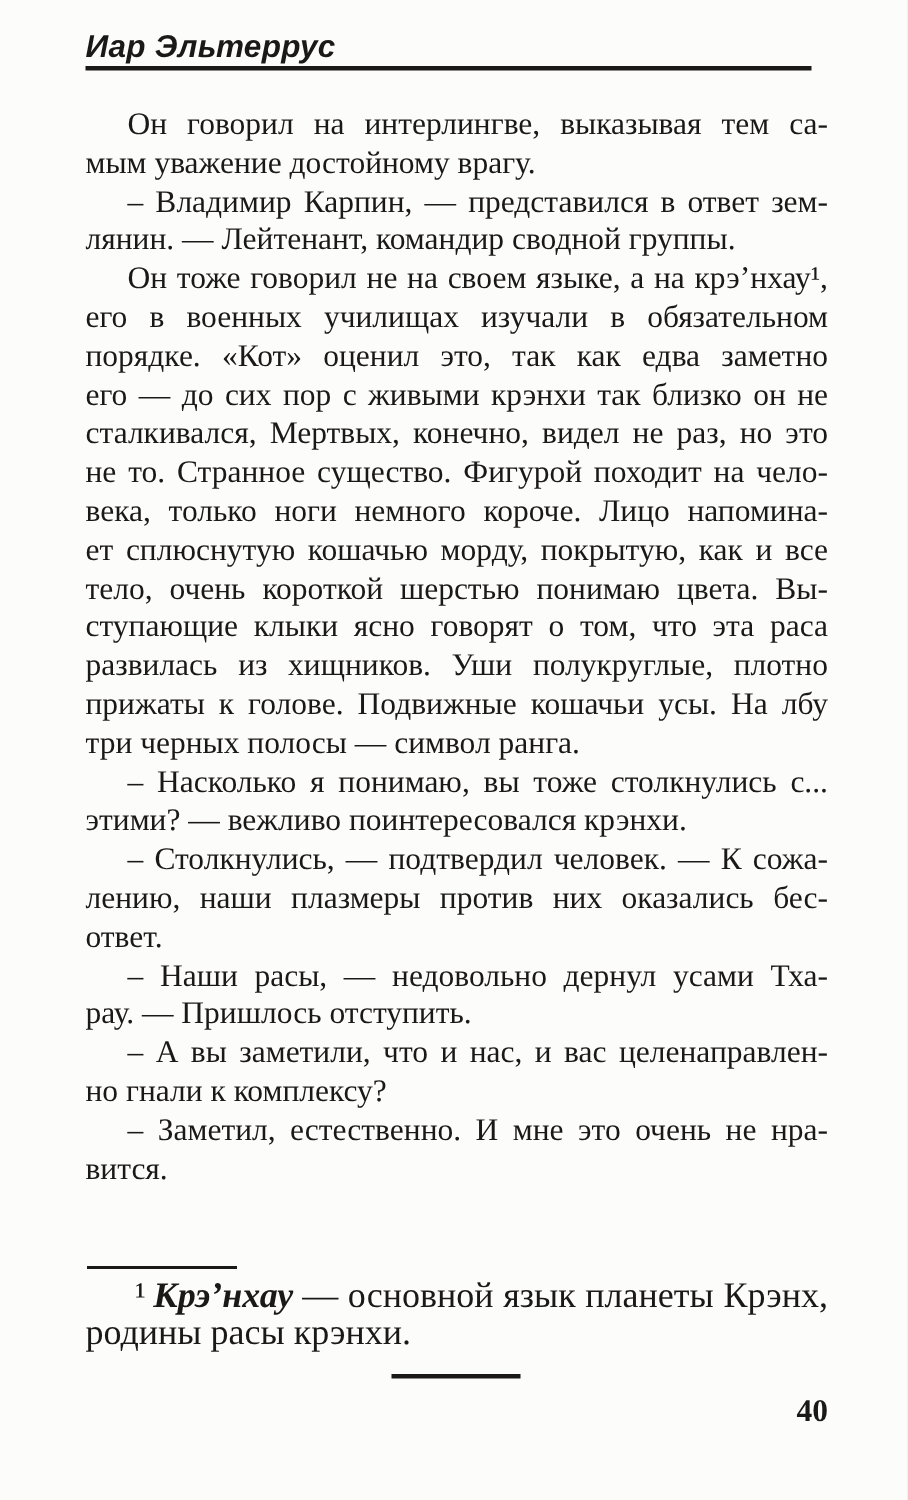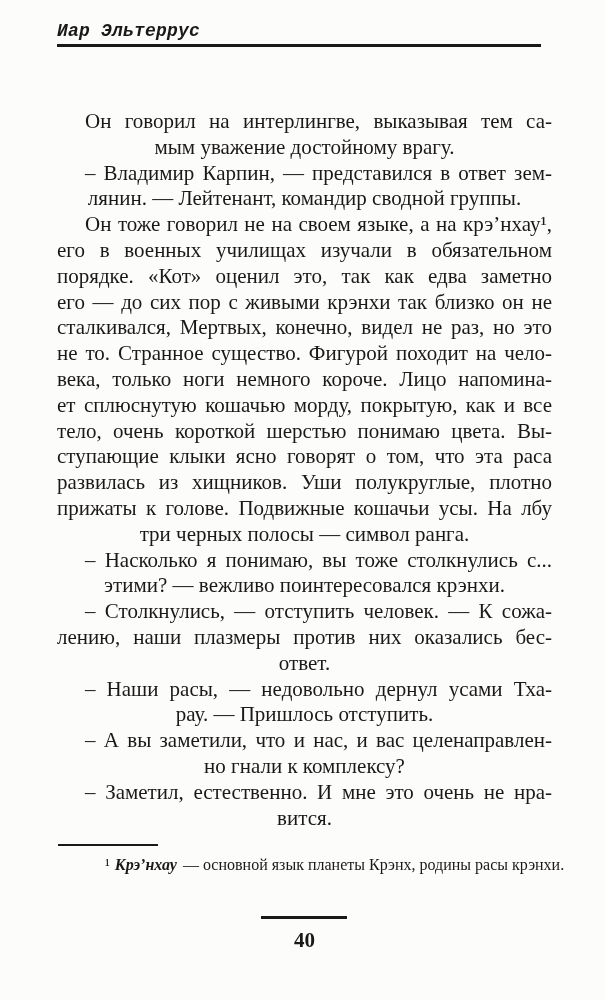--- a/index.html
+++ b/index.html
@@ -14,73 +14,72 @@
     margin: 0 auto;
     background: var(--paper, #fcfcfa);
     color: var(--ink, #1b1918);
     overflow: hidden;
   }
   
   .author {
     position: absolute;
     left: 57px;
     top: 21px;
-    font-family: Liberation Mono, monospace;
+    font-family: Liberation Sans, sans-serif;
     font-style: italic;
     font-weight: 700;
-    font-size: 18px;
+    font-size: 21px;
     line-height: 21px;
     letter-spacing: 0.2px;
   }
   .header-rule {
     position: absolute;
     left: 57px;
     top: 44px;
     width: 484px;
     height: 3px;
     background: var(--ink, #1b1918);
   }
   
   .body-text {
     position: absolute;
     left: 57px;
     top: 70px;
     width: 495px;
     font-family: "Liberation Serif", serif;
     font-size: 21px;
     line-height: 25.8px;
-    margin-top: 39px;
   }
   .body-text .line {
     white-space: normal;
-    text-align: center;
+    text-align: left;
   }
   .body-text .line.just {
     text-align: justify;
     text-align-last: justify;
   }
   .body-text .line.first {
     text-indent: 28px;
   }
   
   .footnote-sep {
     position: absolute;
     left: 58px;
     top: 844px;
     width: 100px;
     height: 2px;
     background: var(--ink, #1b1918);
   }
   .footnote {
     position: absolute;
-    left: 72px;
+    left: 57px;
     top: 852px;
     width: 495px;
     font-family: "Liberation Serif", serif;
-    font-size: 16px;
+    font-size: 24px;
     line-height: 25px;
     text-align: justify;
     text-indent: 33px;
   }
   .fn-marker {
     margin-right: 5px;
   }
   .fn-term {
     font-style: italic;
     font-weight: 700;
@@ -93,21 +92,21 @@
     top: 916px;
     width: 86px;
     height: 3px;
     background: var(--ink, #1b1918);
   }
   .page-number {
     position: absolute;
     left: 57px;
     top: 928px;
     width: 495px;
-    text-align: center;
+    text-align: right;
     font-family: "Liberation Serif", serif;
     font-weight: 700;
     font-size: 21px;
     line-height: 25px;
   }
 </style>
 </head>
 <body>
 
 <div class="page">
@@ -129,21 +128,21 @@
       <div class="line just">не то. Странное существо. Фигурой походит на чело-</div>
       <div class="line just">века, только ноги немного короче. Лицо напомина-</div>
       <div class="line just">ет сплюснутую кошачью морду, покрытую, как и все</div>
       <div class="line just">тело, очень короткой шерстью понимаю цвета. Вы-</div>
       <div class="line just">ступающие клыки ясно говорят о том, что эта раса</div>
       <div class="line just">развилась из хищников. Уши полукруглые, плотно</div>
       <div class="line just">прижаты к голове. Подвижные кошачьи усы. На лбу</div>
       <div class="line">три черных полосы — символ ранга.</div>
       <div class="line first just">– Насколько я понимаю, вы тоже столкнулись с...</div>
       <div class="line">этими? — вежливо поинтересовался крэнхи.</div>
-      <div class="line first just">– Столкнулись, — отступить человек. — К сожа-</div>
+      <div class="line first just">– Столкнулись, — подтвердил человек. — К сожа-</div>
       <div class="line just">лению, наши плазмеры против них оказались бес-</div>
       <div class="line">ответ.</div>
       <div class="line first just">– Наши расы, — недовольно дернул усами Тха-</div>
       <div class="line">рау. — Пришлось отступить.</div>
       <div class="line first just">– А вы заметили, что и нас, и вас целенаправлен-</div>
       <div class="line">но гнали к комплексу?</div>
       <div class="line first just">– Заметил, естественно. И мне это очень не нра-</div>
       <div class="line">вится.</div>
     </main>
 

